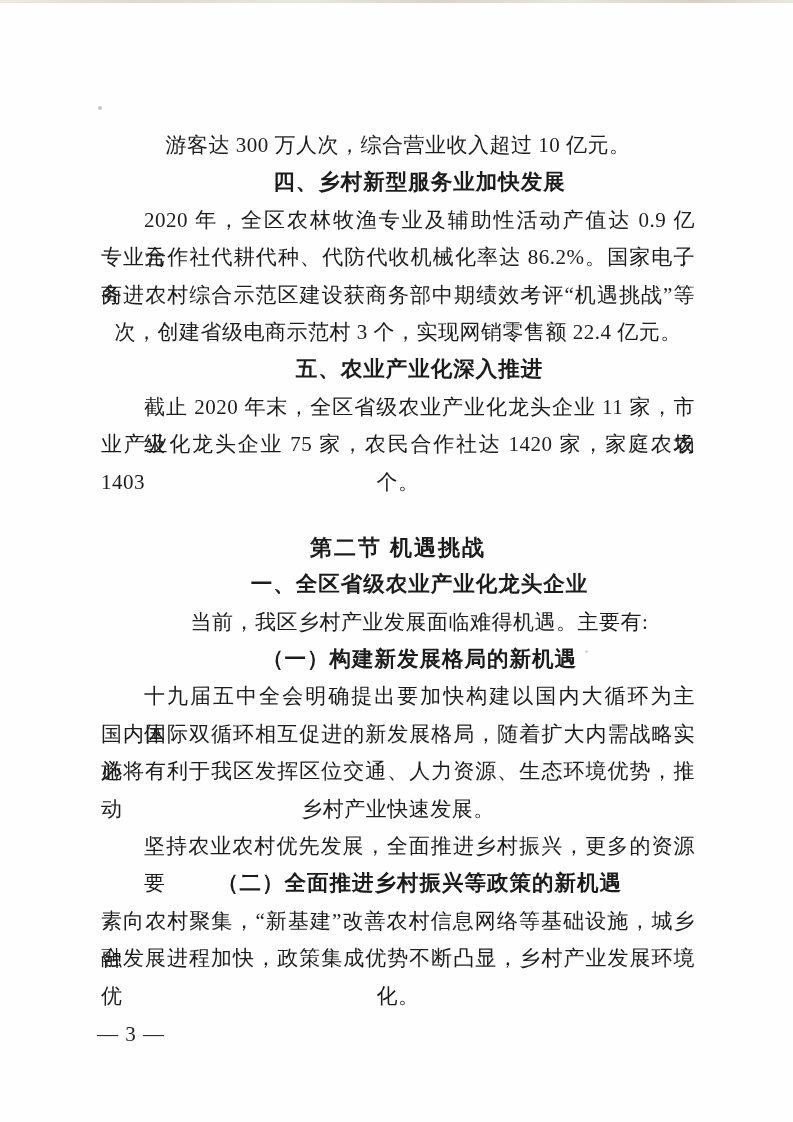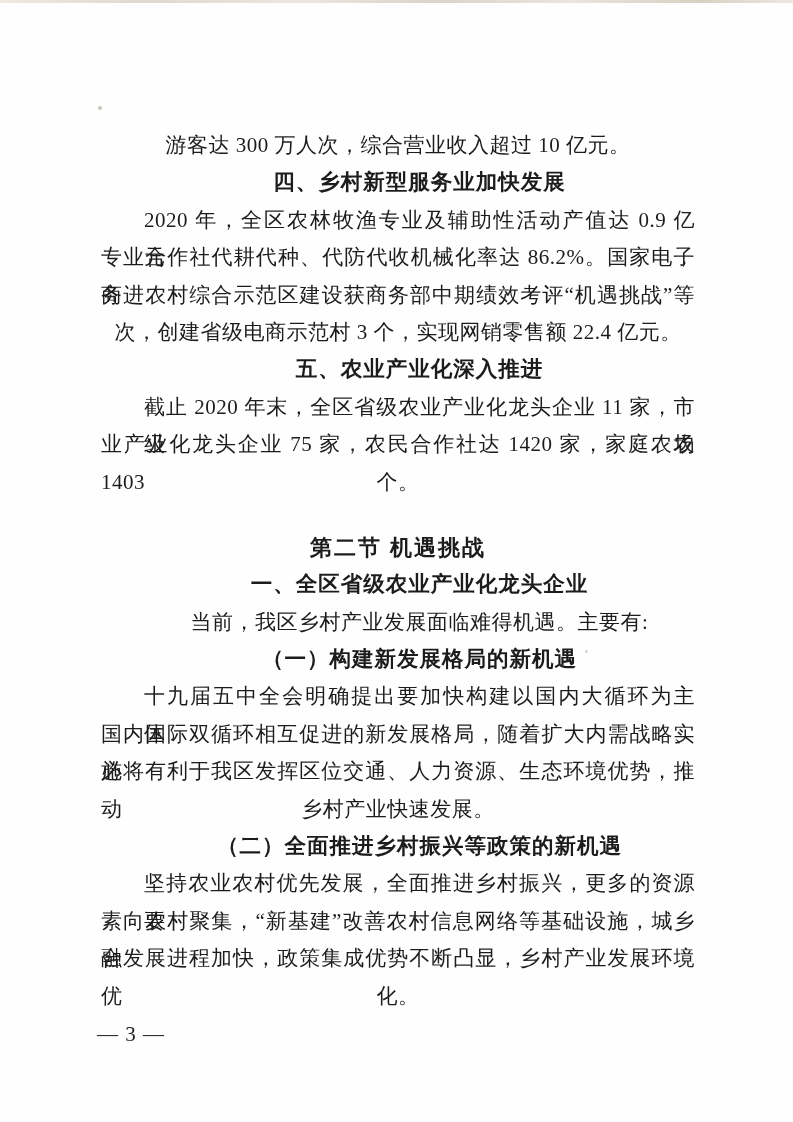--- a/index.html
+++ b/index.html
@@ -85,22 +85,22 @@
     <div class="line full">业产业化龙头企业 75 家，农民合作社达 1420 家，家庭农场 1403</div>
     <div class="line">个。</div>
     <div class="line sec">第二节 机遇挑战</div>
     <div class="line hd indent">一、全区省级农业产业化龙头企业</div>
     <div class="line indent">当前，我区乡村产业发展面临难得机遇。主要有:</div>
     <div class="line hd indent">（一）构建新发展格局的新机遇</div>
     <div class="line indent full">十九届五中全会明确提出要加快构建以国内大循环为主体、</div>
     <div class="line full">国内国际双循环相互促进的新发展格局，随着扩大内需战略实施，</div>
     <div class="line full">必将有利于我区发挥区位交通、人力资源、生态环境优势，推动</div>
     <div class="line">乡村产业快速发展。</div>
+    <div class="line indent full">坚持农业农村优先发展，全面推进乡村振兴，更多的资源要</div>
     <div class="line hd indent">（二）全面推进乡村振兴等政策的新机遇</div>
-    <div class="line indent full">坚持农业农村优先发展，全面推进乡村振兴，更多的资源要</div>
     <div class="line full">素向农村聚集，“新基建”改善农村信息网络等基础设施，城乡融</div>
     <div class="line full">合发展进程加快，政策集成优势不断凸显，乡村产业发展环境优</div>
     <div class="line">化。</div>
   </div>
 
   <div class="page-number">— 3 —</div>
 
 </div>
 
 </body></html>

